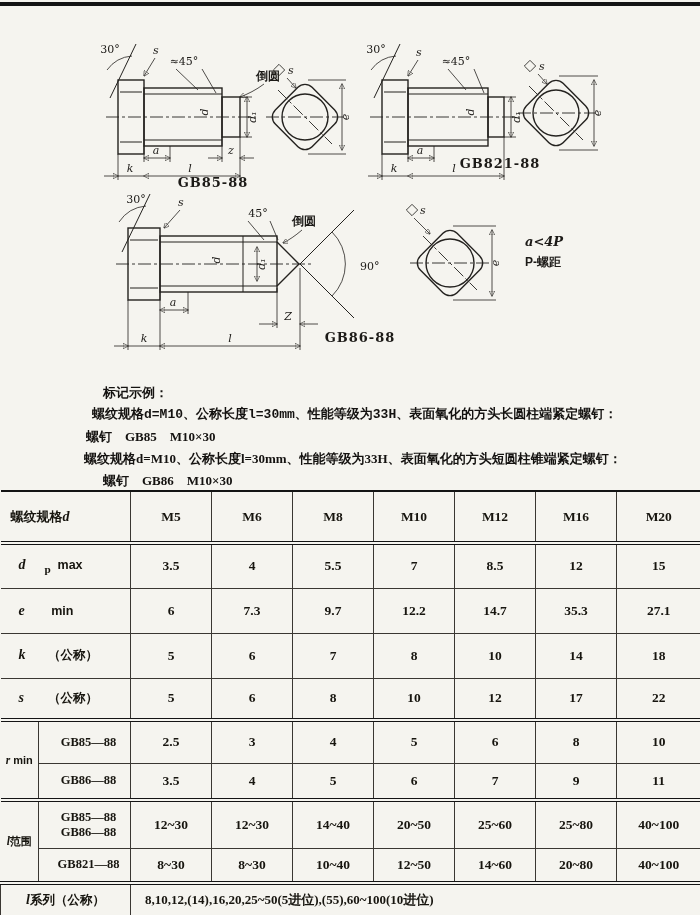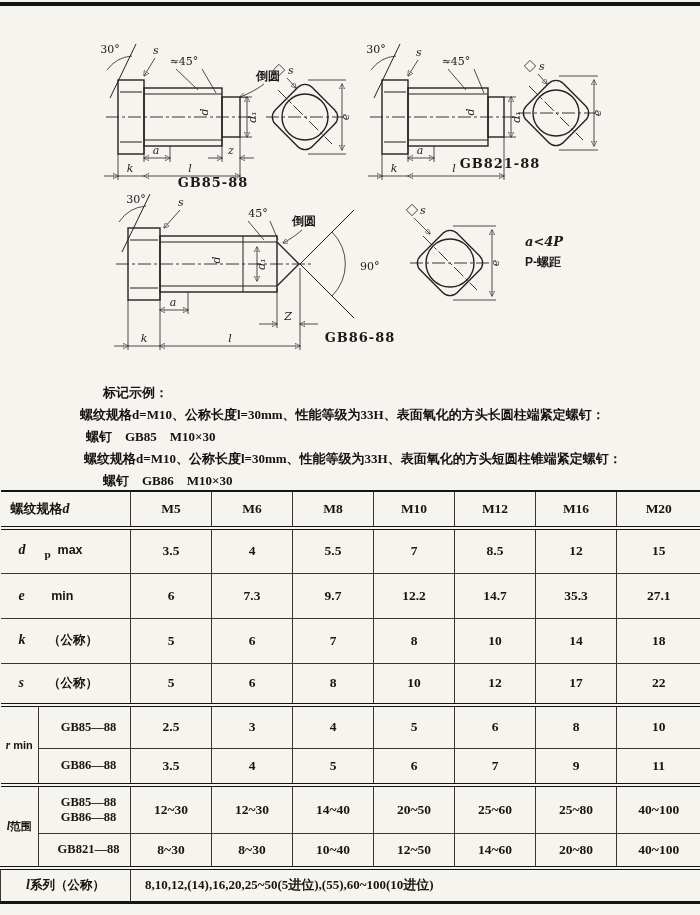--- a/index.html
+++ b/index.html
@@ -19,21 +19,21 @@
   .note-t{font-size:13px;font-weight:bold;font-style:italic;}
   svg path,svg rect,svg line,svg circle{stroke:#24221f;fill:none;}
   .s14{stroke-width:1.4;}
   .s1{stroke-width:1;}
   .cl{stroke-width:0.9;stroke-dasharray:13 3 3 3;}
   .thin{stroke-width:0.8;}
   
   .marking{position:absolute;left:0;top:382px;width:700px;font-size:13px;line-height:22px;
     font-family:"Liberation Serif","DejaVu Serif",serif;color:#141210;}
   .mk-title{position:absolute;left:103px;top:0;font-weight:bold;}
-  .mk-l1{position:absolute;left:80px;top:22px;font-weight:bold;}
+  .mk-l1{position:absolute;left:92px;top:22px;font-weight:bold;font-family:Liberation Mono, monospace;}
   .mk-l2{position:absolute;left:86px;top:44px;font-weight:bold;text-align:center;}
   .mk-l3{position:absolute;left:84px;top:66px;font-weight:bold;}
   .mk-l4{position:absolute;left:103px;top:88px;font-weight:bold;}
   
   .tblwrap{position:absolute;left:0;top:490px;width:700px;}
   table{border-collapse:collapse;table-layout:fixed;width:700px;}
   td{border:1px solid #3a3732;padding:0;text-align:center;vertical-align:middle;
      font-size:13.5px;font-weight:bold;color:#17150f;overflow:hidden;}
   td.bl0{border-left:none;} td.br0{border-right:none;}
   tr.hd td{border-top:2.5px solid #141414;border-bottom:4px double #141414;font-weight:bold;}
@@ -256,21 +256,21 @@
         <col style="width:92px">
     <col style="width:81px">
         <col style="width:81px">
         <col style="width:81px">
         <col style="width:81px">
     <col style="width:81px">
         <col style="width:81px">
         <col style="width:84px">
   </colgroup>
   <tbody>
-        <tr class="hd" style="height:37px">
+        <tr class="hd" style="height:52px">
     <td colspan="2" class="hdr-lab bl0"><span>螺纹规格</span><span class="sym">d</span></td>
     <td>M5</td>
     <td>M6</td>
     <td>M8</td>
     <td>M10</td>
     <td>M12</td>
     <td>M16</td>
     <td class="br0">M20</td>
   </tr>
   <tr style="height:45px">

